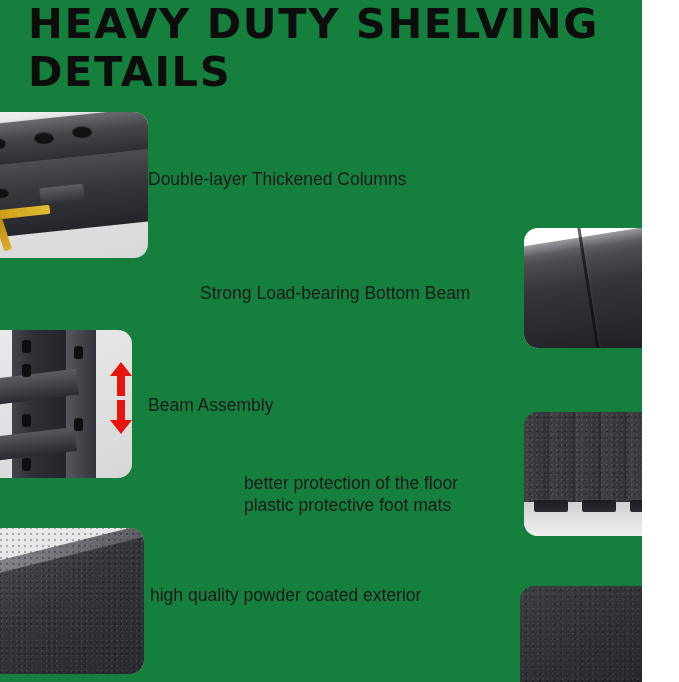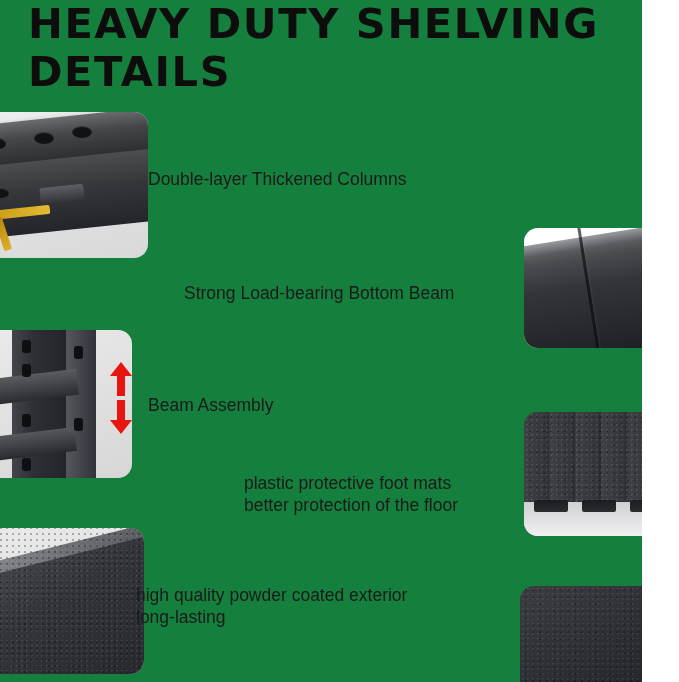--- a/index.html
+++ b/index.html
@@ -349,21 +349,21 @@
 
   <div class="caption" style="left:148px; top:168px;">Double-layer Thickened Columns</div>
 
   <div class="photo" id="photo-beam">
     <div class="body"></div>
     <div class="edge"></div>
     <div class="seam" style="left:64px; transform:rotate(-9deg);"></div>
     <div class="seam" style="left:140px; transform:rotate(-9deg);"></div>
   </div>
 
-  <div class="caption" style="left:184px; top:282px;">Strong Load-bearing Bottom Beam</div>
+  <div class="caption" style="left:200px; top:282px;">Strong Load-bearing Bottom Beam</div>
 
   <div class="photo" id="photo-assembly">
     <div class="post"></div>
     <div class="post2"></div>
     <div class="beamH"></div>
     <div class="beamH2"></div>
     <div class="hole" style="left:40px; top:10px;"></div>
     <div class="hole" style="left:40px; top:34px;"></div>
     <div class="hole" style="left:40px; top:84px;"></div>
     <div class="hole" style="left:40px; top:128px;"></div>
@@ -386,32 +386,31 @@
     <div class="legs"></div>
     <div class="tex"></div>
     <div class="floor"></div>
     <div class="mat" style="left:10px;"></div>
     <div class="mat" style="left:58px;"></div>
     <div class="mat" style="left:106px;"></div>
     <div class="mat" style="left:150px;"></div>
   </div>
 
   <div class="caption" style="left:244px; top:472px;">
+    <span class="sub">better protection of the floor</span>
     <span class="sub">plastic protective foot mats</span>
-    <span class="sub">better protection of the floor</span>
   </div>
 
   <div class="photo" id="photo-powder">
     <div class="plate"></div>
     <div class="plateTop"></div>
     <div class="tex"></div>
   </div>
 
-  <div class="caption" style="left:136px; top:584px;">
+  <div class="caption" style="left:150px; top:584px;">
     <span class="sub">high quality powder coated exterior</span>
-    <span class="sub">long-lasting</span>
   </div>
 
   <div class="photo" id="photo-corner">
     <div class="tex"></div>
   </div>
 
 </div>
 
 </body></html>

